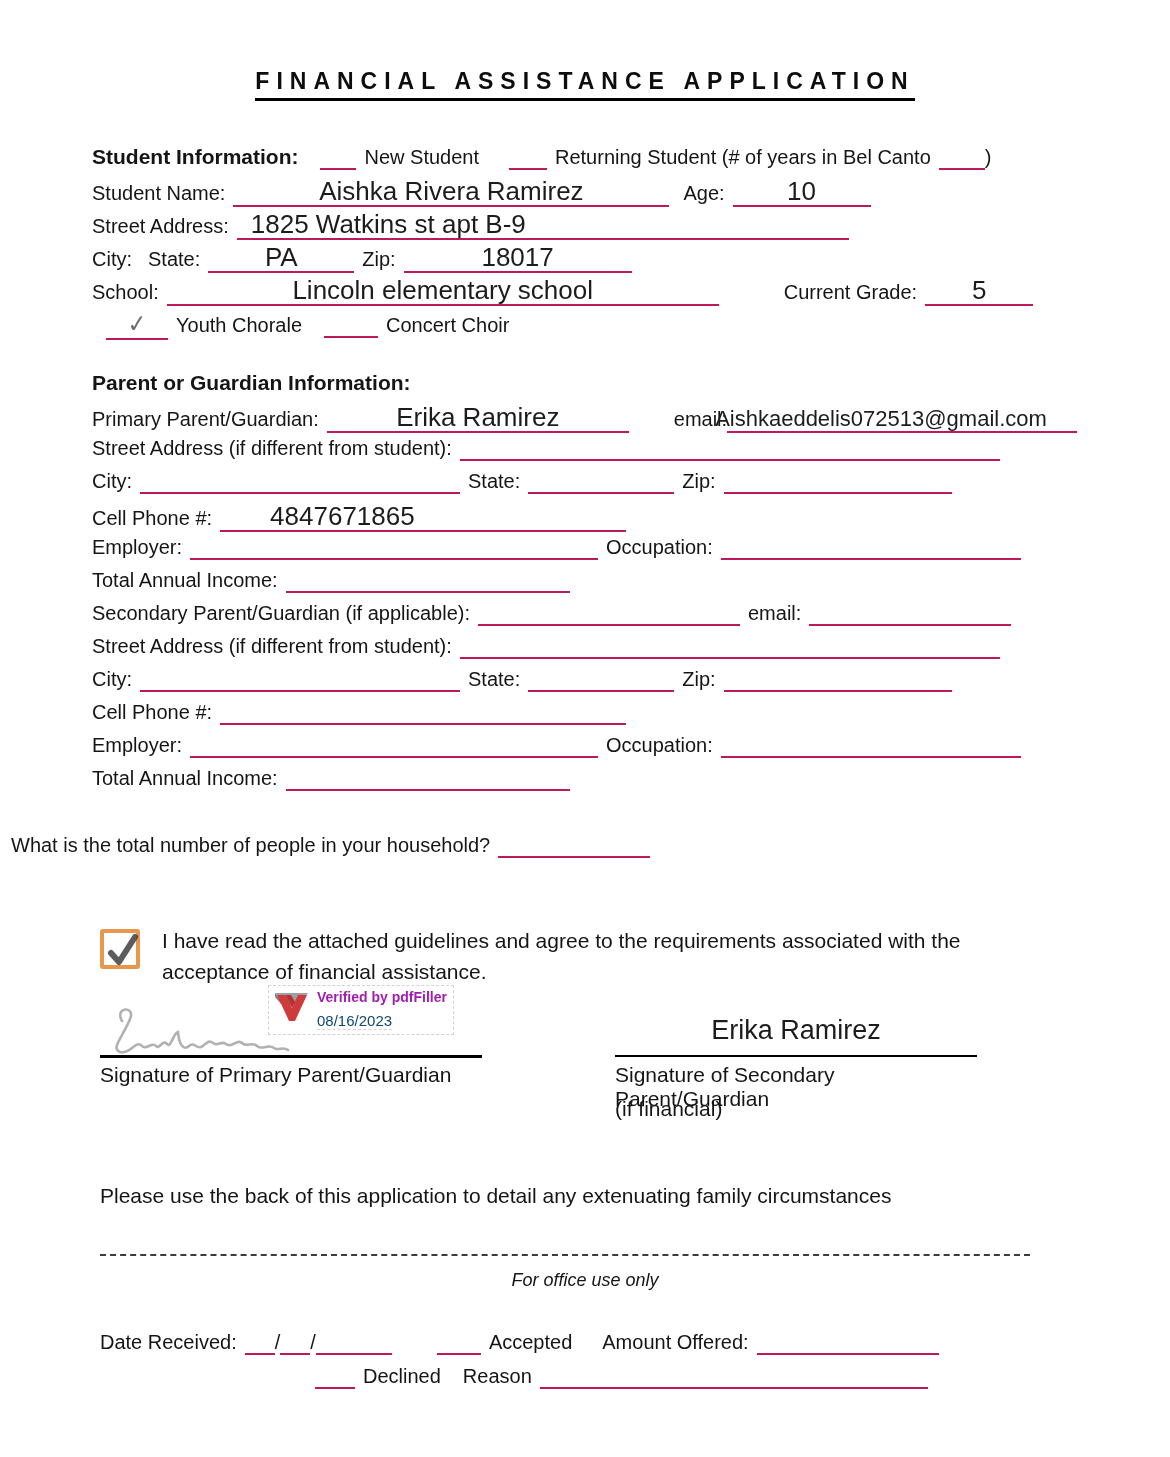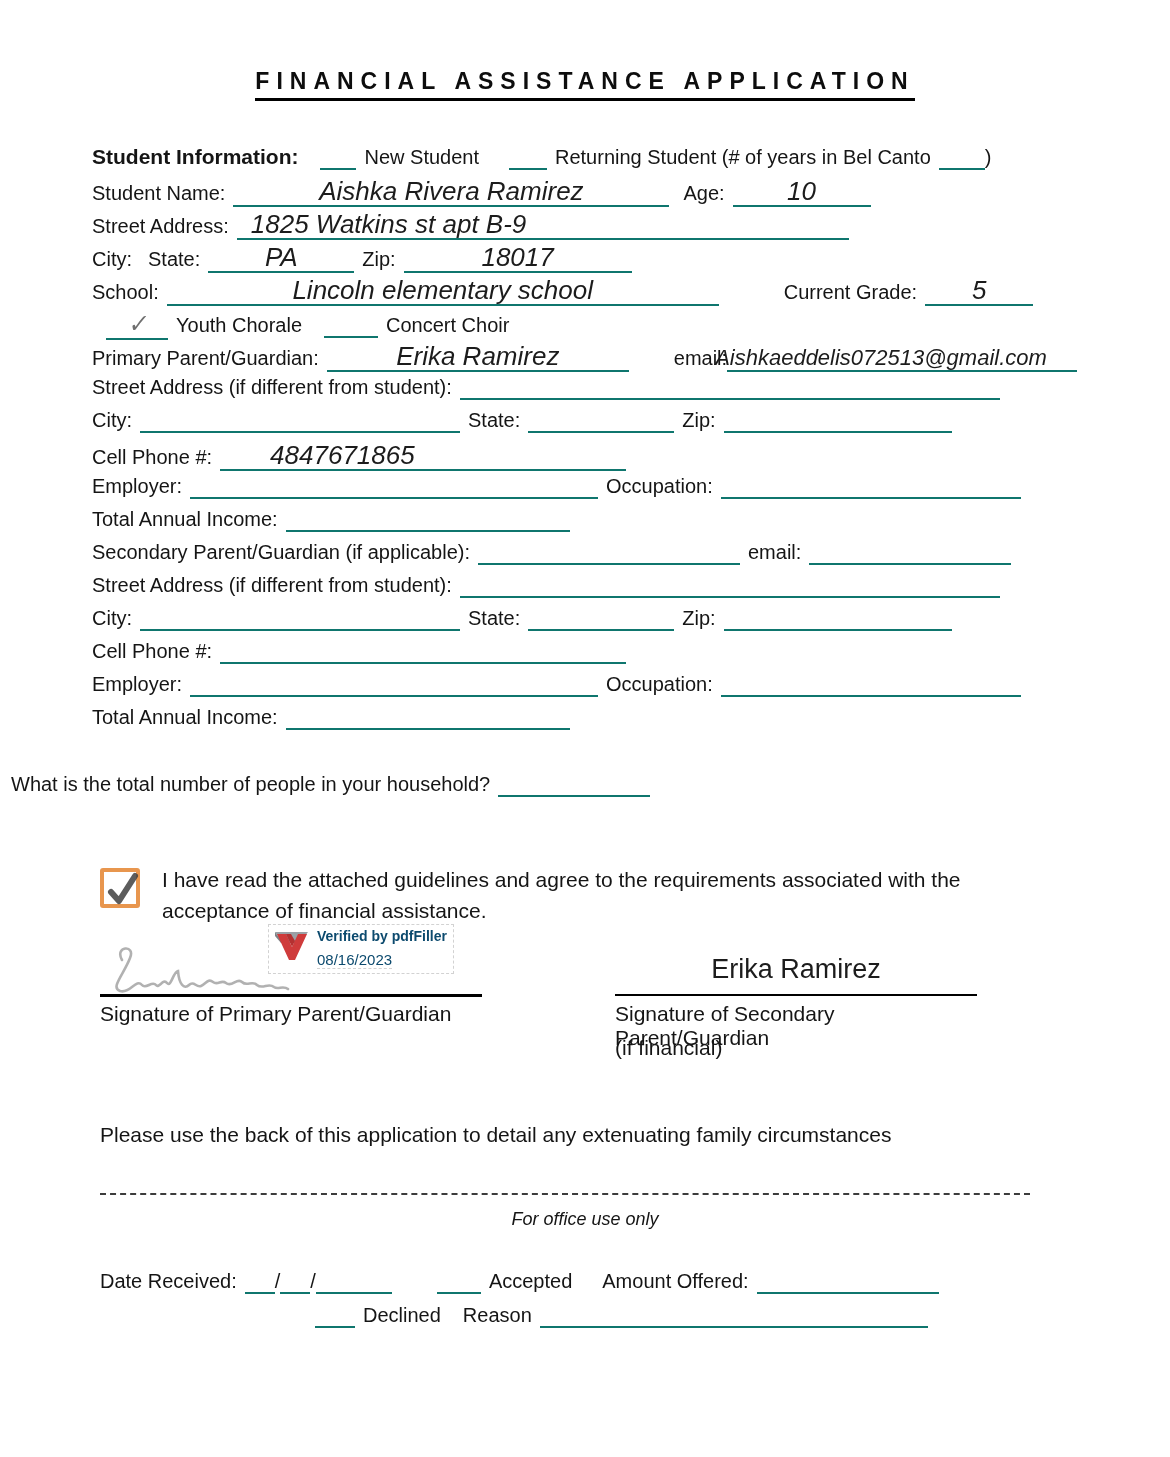--- a/index.html
+++ b/index.html
@@ -33,23 +33,22 @@
   .bold { font-weight:bold; font-size:21px; }
   .sp8 { display:inline-block; width:8px; }
   .sp14 { display:inline-block; width:14px; }
   .sp22 { display:inline-block; width:22px; }
   .sp30 { display:inline-block; width:30px; }
   .sp45 { display:inline-block; width:45px; }
   .sp65 { display:inline-block; width:65px; }
   
   .b {
     display:inline-block;
-    border-bottom:2px solid #0f766e;
+    border-bottom:2px solid #be185d;
     text-align:center;
-    font-style:italic;
   }
   .b.empty { height:5px; transform:translateY(6px); }
   .fill {
     font-family:"Liberation Sans", sans-serif;
     font-size:26px; color:#1c1c1c; line-height:1.05;
   }
   .left { text-align:left; }
   
   .b.emailb { text-align:left; max-width:352px; }
   .emailval {
@@ -75,21 +74,21 @@
   .sig-left { position:absolute; left:100px; top:0; width:382px; }
   .sig-right { position:absolute; left:615px; top:0; width:362px; }
   .scribble { position:absolute; left:6px; top:16px; }
   .stamp {
     position:absolute; left:168px; top:-4px;
     display:flex; align-items:flex-start;
     border:1px dashed #d2d2d2; padding:2px 6px 4px 2px;
     background:transparent;
   }
   .stamp-texts { margin-left:6px; }
-  .stamp-verified { font-size:14px; color:#0c4a6e; font-weight:bold; }
+  .stamp-verified { font-size:14px; color:#a21caf; font-weight:bold; }
   .stamp-date { font-size:15px; color:#0c4a6e; margin-top:6px; border-bottom:1px dashed #d2d2d2; display:inline-block; }
   .sigline { position:absolute; left:0; top:66px; width:100%; border-top:3px solid #000; }
   .sigline-r { position:absolute; left:0; top:66px; width:100%; border-top:2px solid #000; }
   .sig-caption { position:absolute; left:0; top:74px; font-size:21px; color:#151515; }
   .sig-note { position:absolute; left:0; top:108px; font-size:21px; color:#151515; }
   .typed-name {
     position:absolute; left:0; top:26px; width:100%;
     text-align:center; font-size:27px; color:#1c1c1c;
   }
   
@@ -167,20 +166,23 @@
     <span class="sp14"></span>
     <span class="b" style="width:62px;"><span class="choircheck">✓</span></span>
     <span class="sp8"></span>
     <span class="lbl">Youth Chorale</span>
     <span class="sp22"></span>
     <span class="b empty" style="width:54px;"></span>
     <span class="sp8"></span>
     <span class="lbl">Concert Choir</span>
   </div>
 
+  <div class="row" style="margin-top:28px;">
+    <span class="lbl bold">Parent or Guardian Information:</span>
+  </div>
 
   <div class="row">
     <span class="lbl">Primary Parent/Guardian:</span>
     <span class="sp8"></span>
     <span class="b" style="width:302px;"><span class="fill">Erika Ramirez</span></span>
     <span class="sp45"></span>
     <span class="lbl">email:</span>
     <span class="b emailb" style="width:350px;"><span class="fill emailval">Aishkaeddelis072513@gmail.com</span></span>
   </div>
 

